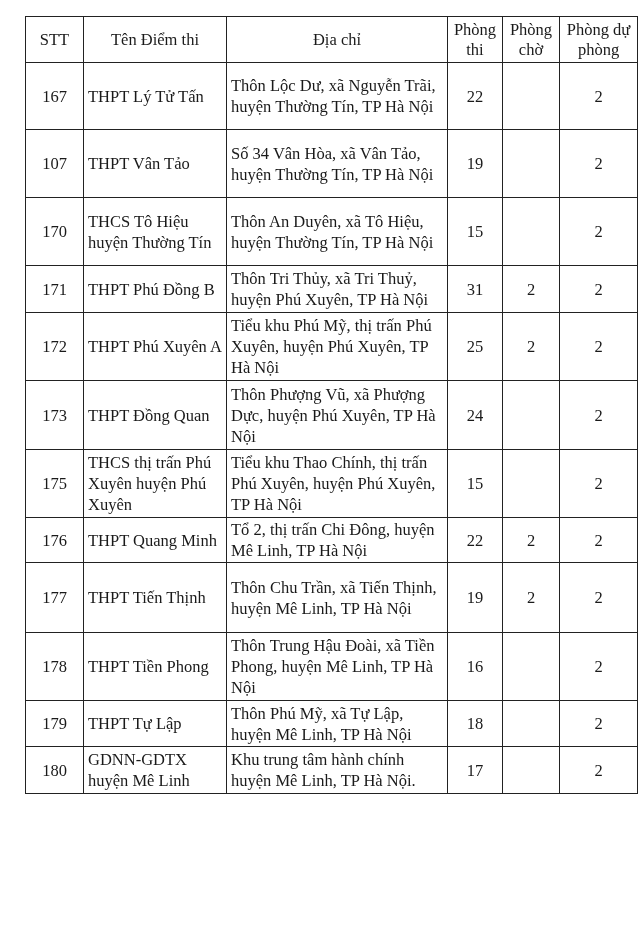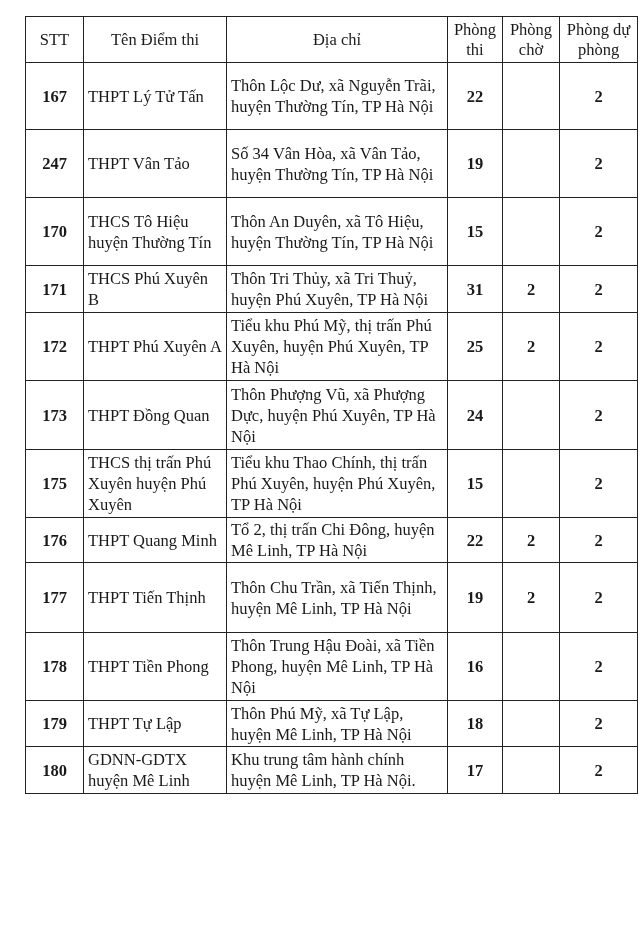--- a/index.html
+++ b/index.html
@@ -37,21 +37,21 @@
       text-align: center;
       height: 45px;
       line-height: 20px;
     }
     col.c-stt { width: 58px; }
     col.c-name { width: 143px; }
     col.c-addr { width: 221px; }
     col.c-thi { width: 55px; }
     col.c-cho { width: 57px; }
     col.c-dp { width: 78px; }
-    td.stt, td.num { text-align: center; font-weight: bold; }
+    td.stt, td.num { text-align: center; }
     td.name, td.addr { text-align: left; padding-left: 5px; }
     td.addr { padding-left: 5px; }
   </style>
 </head>
 <body>
 
 <table class="exam-table">
   <colgroup>
     <col class="c-stt">
       <col class="c-name">
@@ -73,38 +73,38 @@
   <tbody>
     <tr style="height:67px">
       <td class="stt">167</td>
       <td class="name">THPT Lý Tử Tấn</td>
       <td class="addr">Thôn Lộc Dư, xã Nguyễn Trãi, huyện Thường Tín, TP Hà Nội</td>
       <td class="num">22</td>
       <td class="num"></td>
       <td class="num">2</td>
     </tr>
     <tr style="height:68px">
-      <td class="stt">247</td>
+      <td class="stt">107</td>
       <td class="name">THPT Vân Tảo</td>
       <td class="addr">Số 34 Vân Hòa, xã Vân Tảo, huyện Thường Tín, TP Hà Nội</td>
       <td class="num">19</td>
       <td class="num"></td>
       <td class="num">2</td>
     </tr>
     <tr style="height:68px">
       <td class="stt">170</td>
       <td class="name">THCS Tô Hiệu huyện Thường Tín</td>
       <td class="addr">Thôn An Duyên, xã Tô Hiệu, huyện Thường Tín, TP Hà Nội</td>
       <td class="num">15</td>
       <td class="num"></td>
       <td class="num">2</td>
     </tr>
     <tr style="height:47px">
       <td class="stt">171</td>
-      <td class="name">THCS Phú Xuyên B</td>
+      <td class="name">THPT Phú Đồng B</td>
       <td class="addr">Thôn Tri Thủy, xã Tri Thuỷ, huyện Phú Xuyên, TP Hà Nội</td>
       <td class="num">31</td>
       <td class="num">2</td>
       <td class="num">2</td>
     </tr>
     <tr style="height:68px">
       <td class="stt">172</td>
       <td class="name">THPT Phú Xuyên A</td>
       <td class="addr">Tiểu khu Phú Mỹ, thị trấn Phú Xuyên, huyện Phú Xuyên, TP Hà Nội</td>
       <td class="num">25</td>

